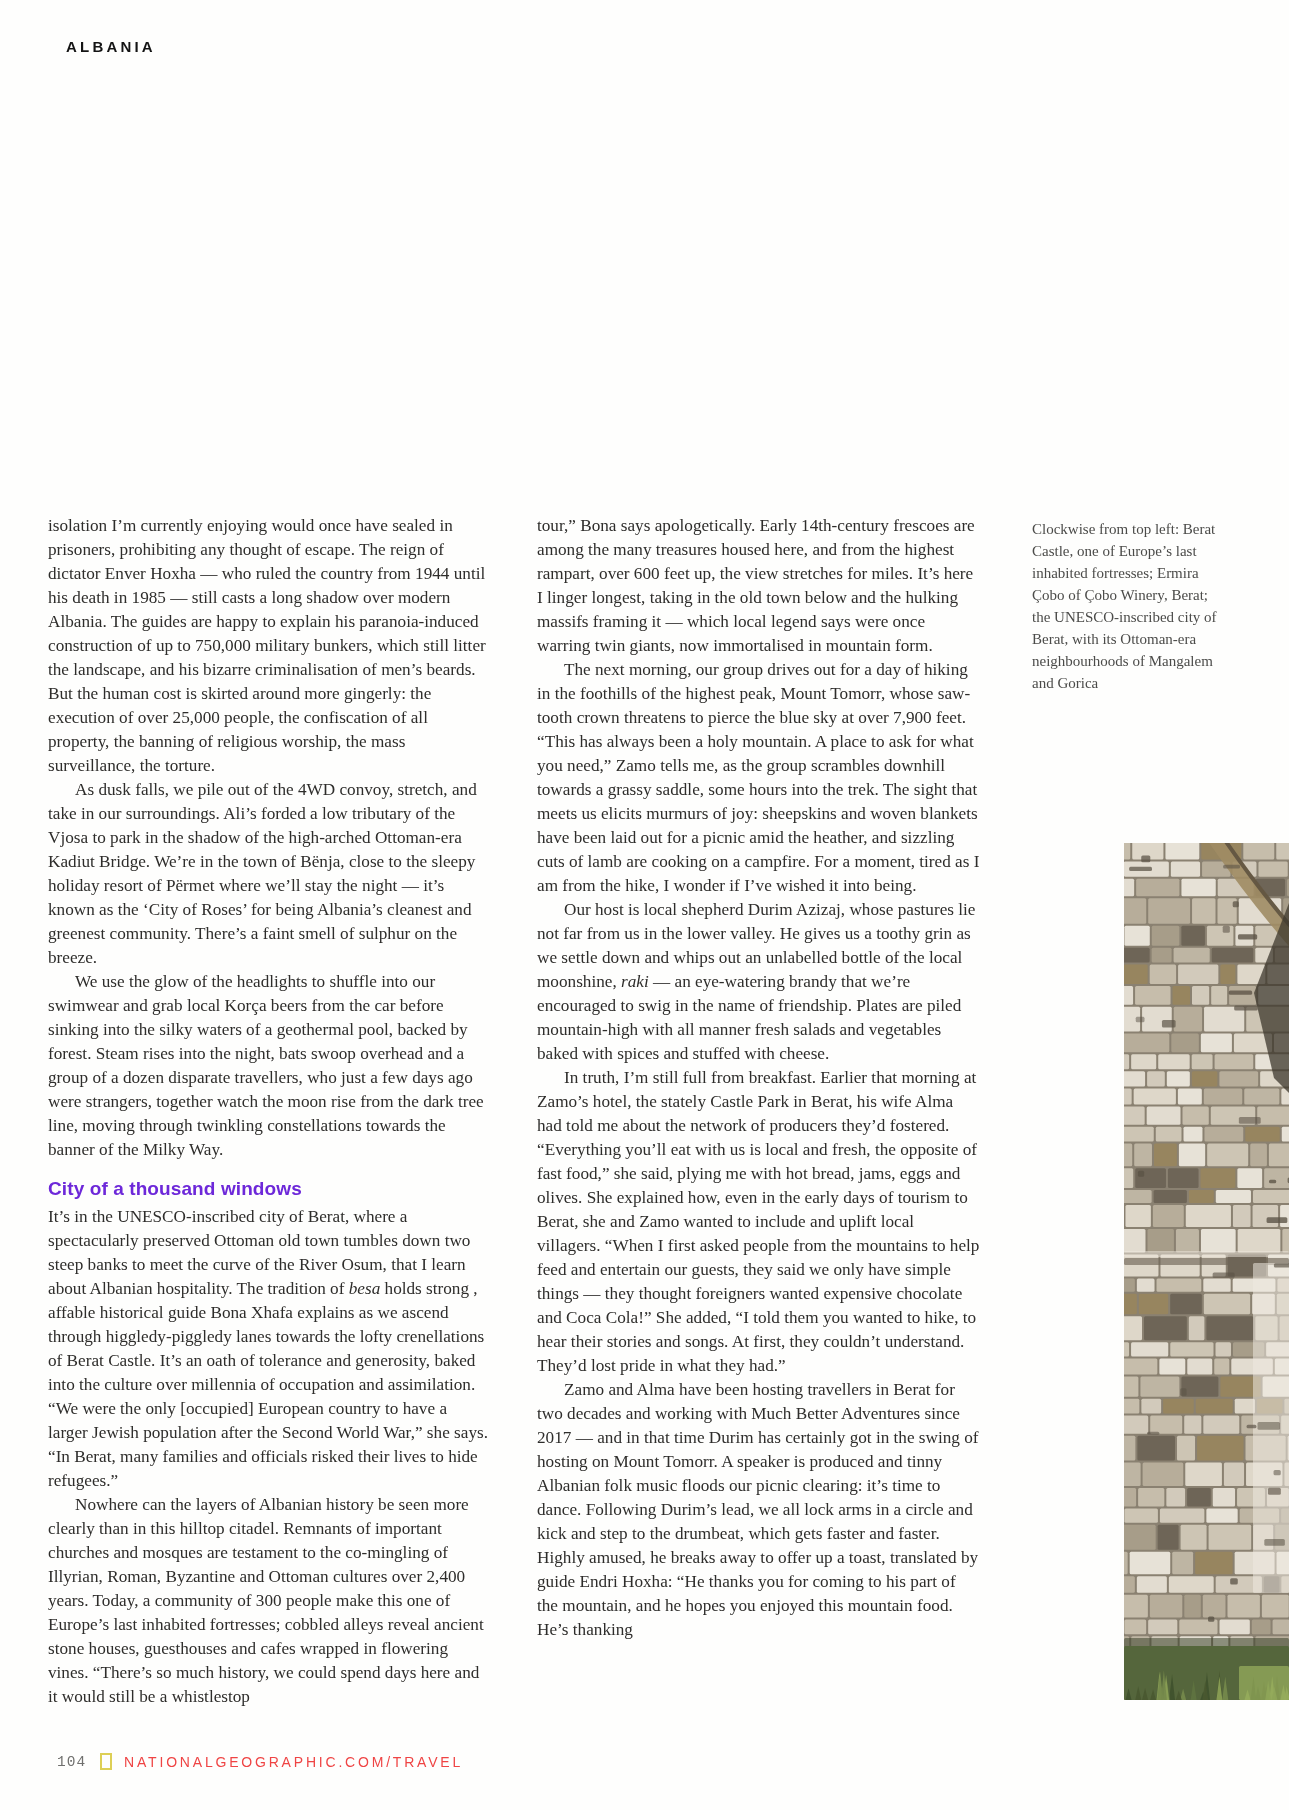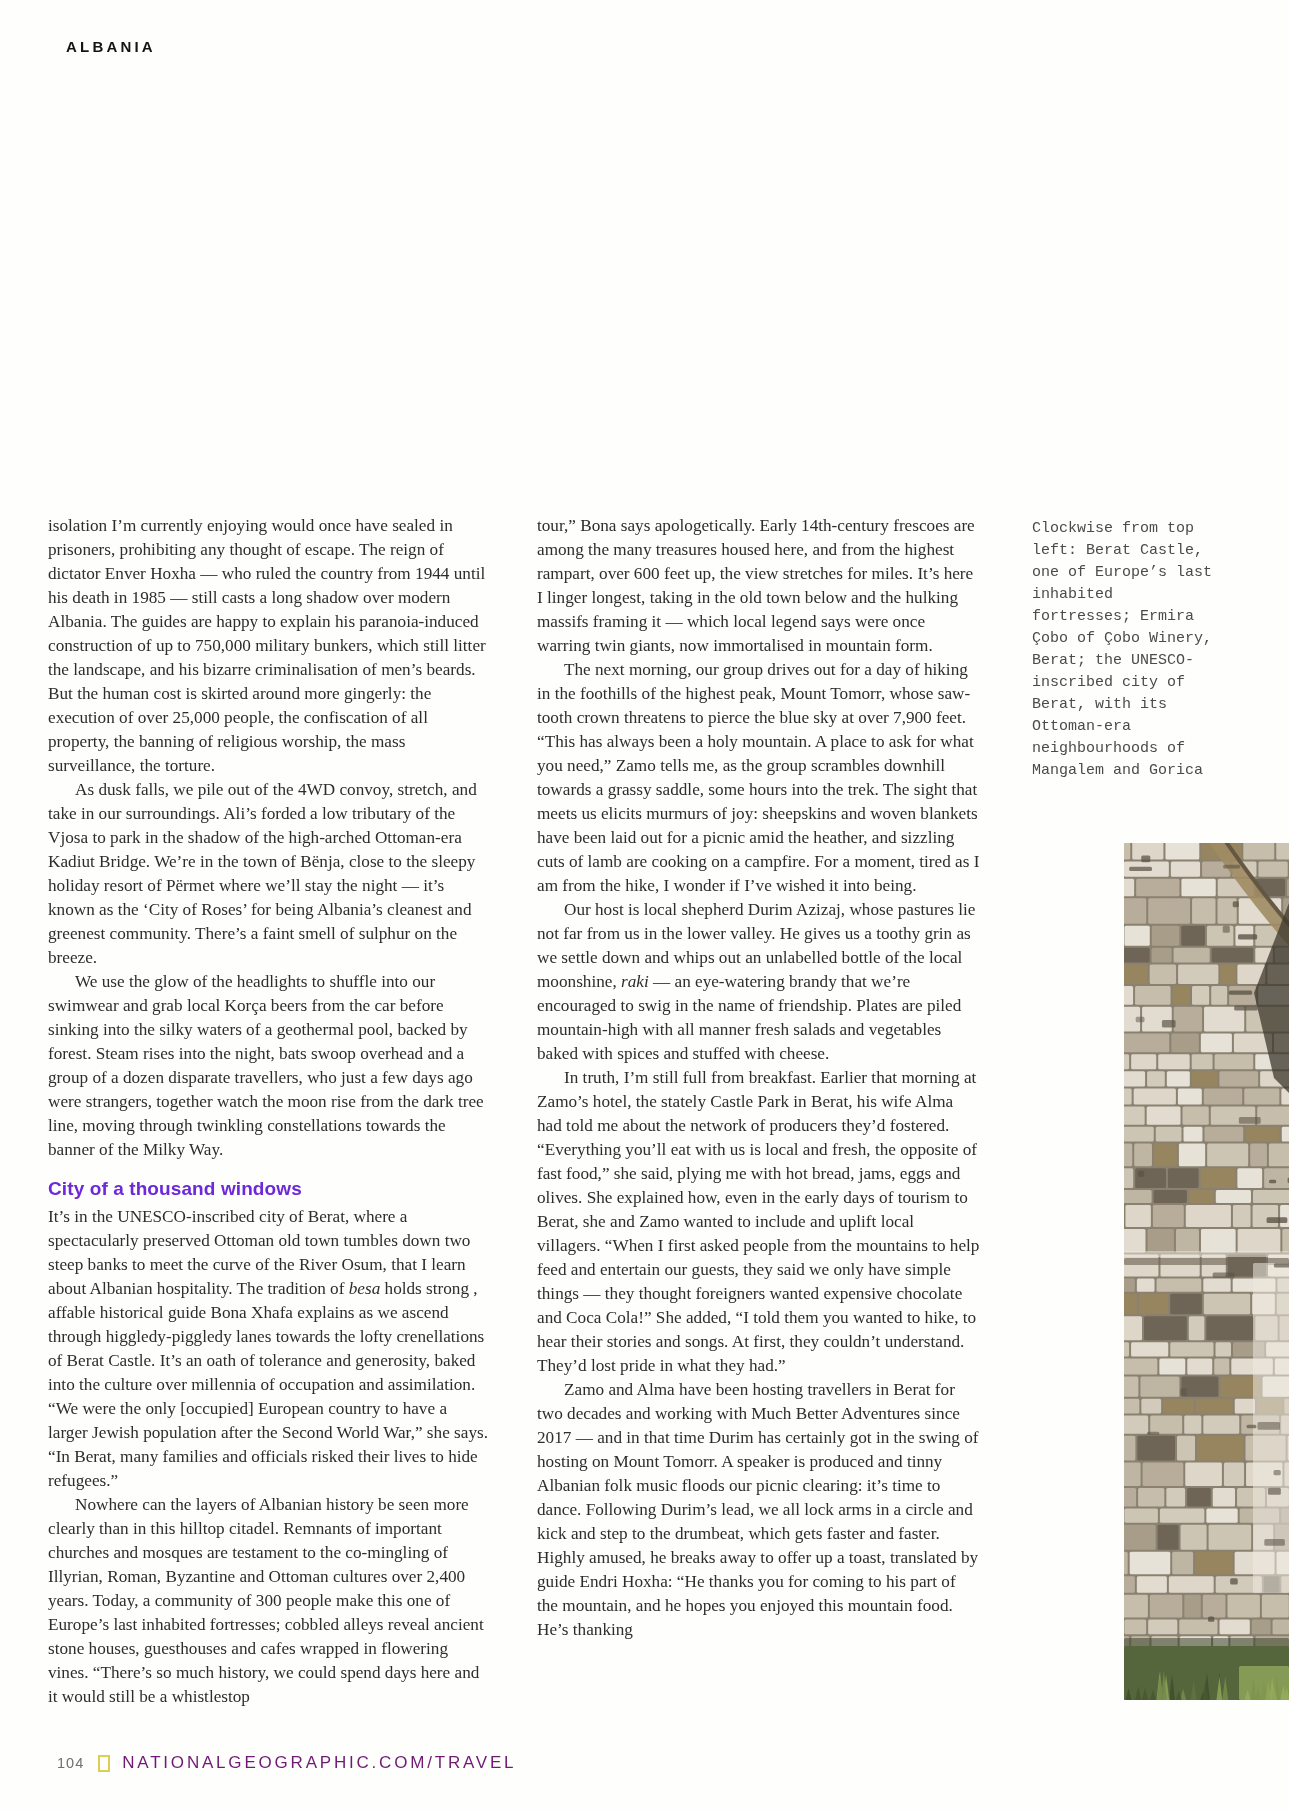--- a/index.html
+++ b/index.html
@@ -28,43 +28,43 @@
   .col p.indent{text-indent:27px;}
   .col h2{
     margin:15px 0 4px 0;
     font-family:"Liberation Sans", sans-serif;
     font-weight:700;font-size:19px;letter-spacing:0.1px;
     color:#6d28d9;
   }
   .col i{font-style:italic;}
   .caption{
     position:absolute;left:1032px;top:518px;width:186px;
-    font-family:Liberation Mono, monospace;
+    font-family:Liberation Serif, serif;
     font-size:15px;line-height:22px;color:#4b4b49;
   }
   .photo{
     position:absolute;left:1124px;top:843px;width:165px;height:857px;
     overflow:hidden;background:#b7ae9c;
   }
   .photo svg{display:block;}
   .footer{
     position:absolute;left:57px;top:1753px;
     display:flex;align-items:center;
     font-family:"Liberation Sans", sans-serif;
   }
   .page-num{
-    font-size:14.5px;color:#6f6f6d;letter-spacing:1px;
+    font-size:14.5px;color:#6f6f6d;letter-spacing:1px;font-family:Liberation Mono, monospace;
   }
   .ng-logo{
     width:8px;height:13px;margin:0 12px 0 14px;
     border:2px solid #ddcf55;
     background:transparent;
   }
   .site{
-    font-size:17px;color:#701a75;letter-spacing:2.8px;text-align:right;
+    font-size:14px;color:#ef4444;letter-spacing:2.8px;text-align:right;
   }
 </style>
 </head>
 <body>
 
 <div class="page">
 
   <div class="kicker">ALBANIA</div>
 
   <div class="col col-1">

